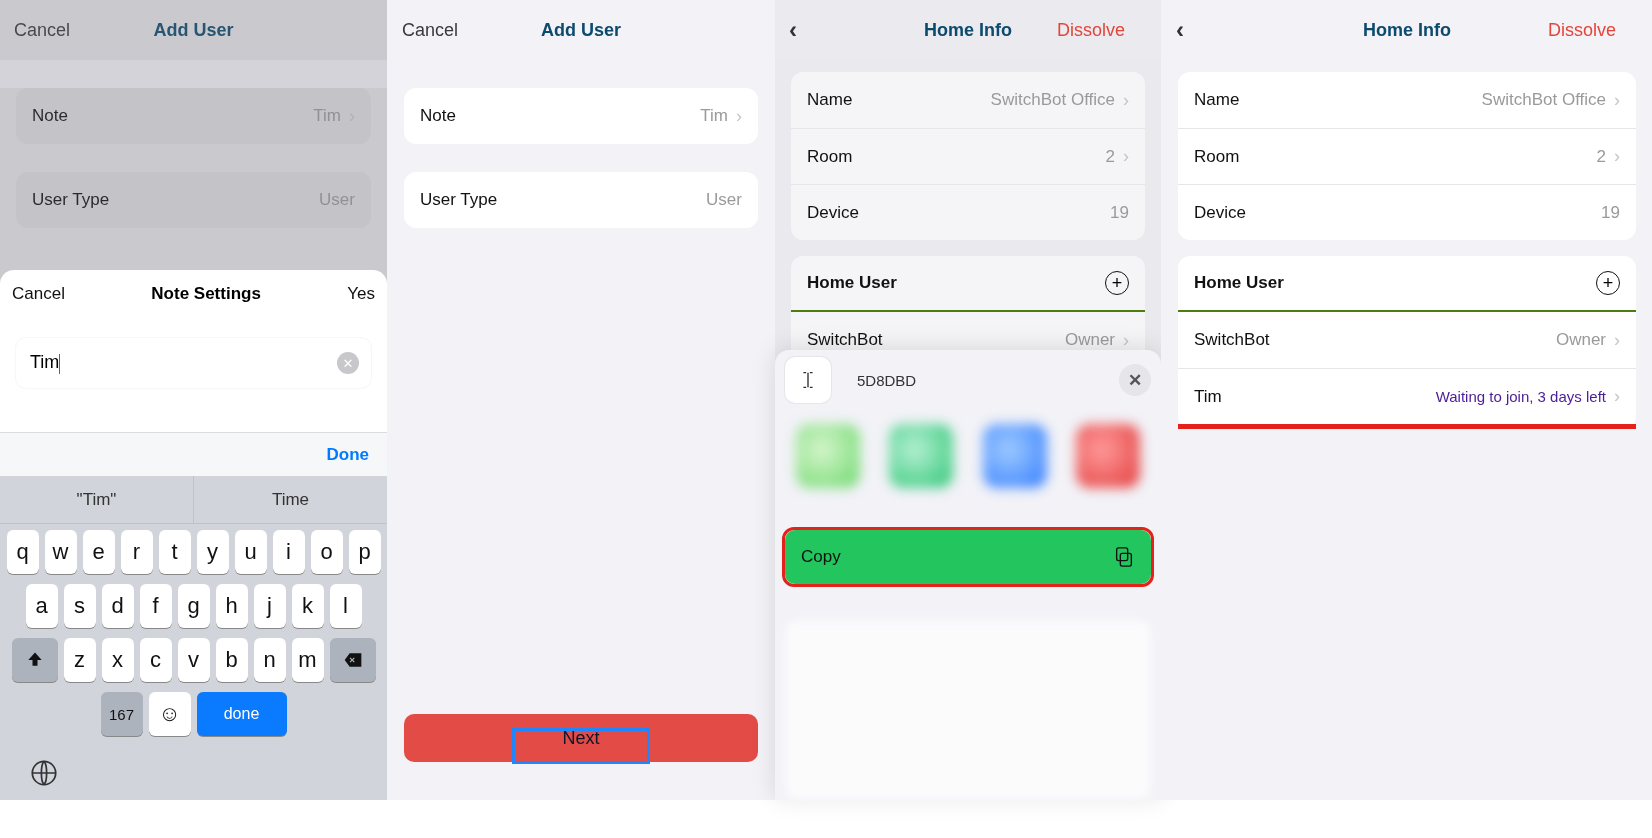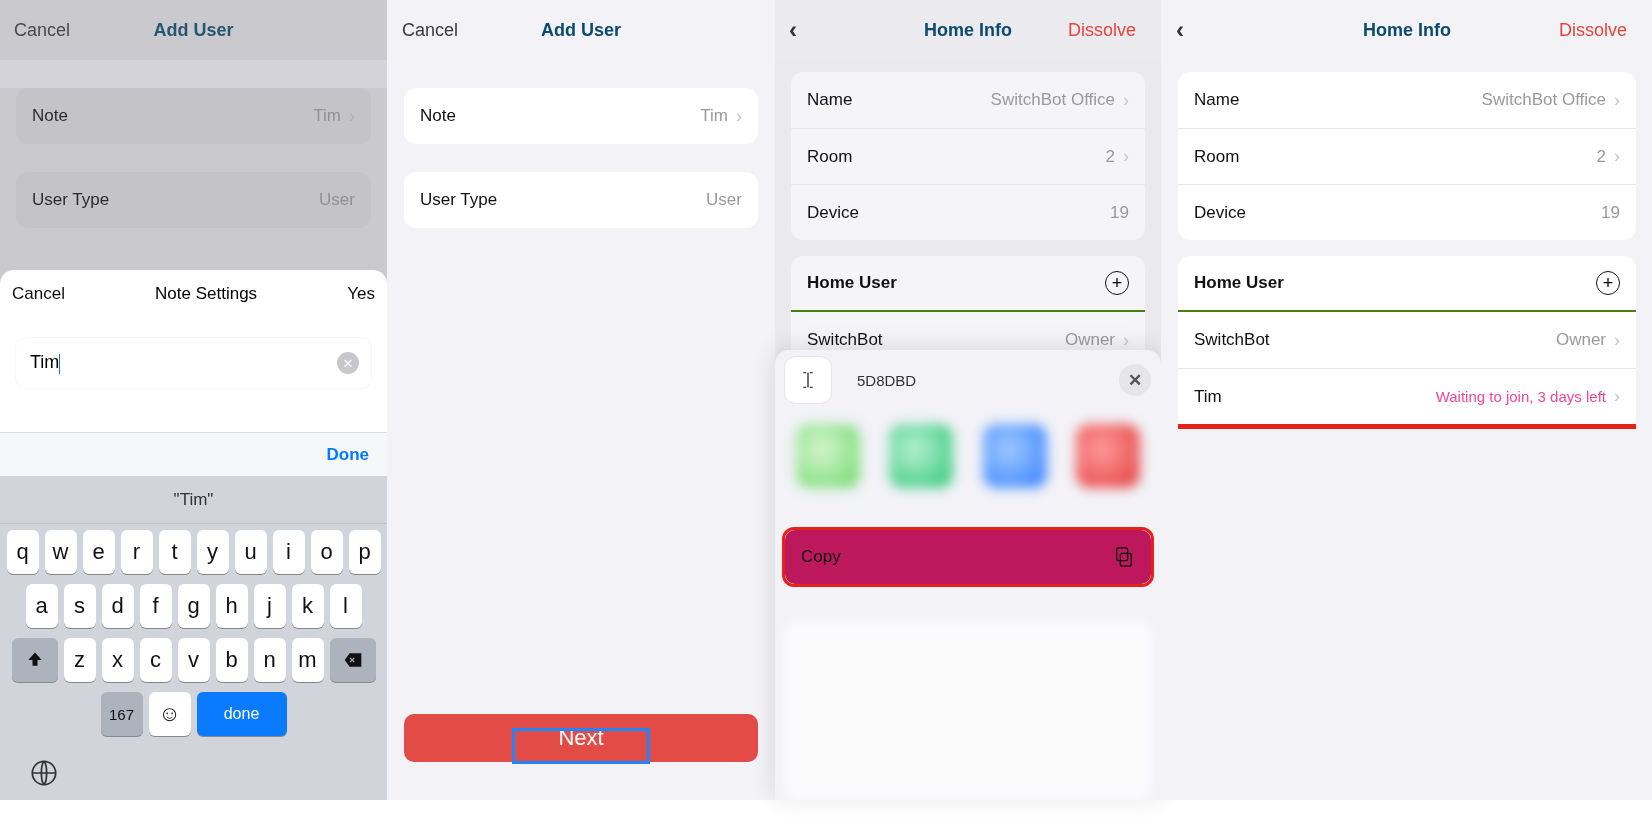--- a/index.html
+++ b/index.html
@@ -2,42 +2,42 @@
 <html><head>
 <meta charset="utf-8">
 <style>
   * { box-sizing: border-box; margin: 0; padding: 0; font-family: -apple-system, BlinkMacSystemFont, "Segoe UI", Helvetica, Arial, sans-serif; -webkit-font-smoothing: antialiased; }
   body { width: 1652px; height: 838px; background: #fff; overflow: hidden; }
   .wrap { display: flex; width: 100%; height: 100%; }
   .panel { width: 387px; height: 800px; position: relative; background: #f2f2f7; flex-shrink: 0; }
   .panel + .panel { border-left: 1px solid transparent; }
   .nav { height: 60px; display: flex; align-items: center; justify-content: space-between; padding: 0 14px; font-size: 18px; }
   .nav .left, .nav .right { min-width: 90px; }
-  .nav .right { text-align: center; }
+  .nav .right { text-align: left; }
   .nav .title { flex: 1; text-align: center; font-weight: 600; color: #0c4a6e; }
   .nav .btn-text { color: #111; }
   .nav .btn-text.default { color: #3a3a3c; }
   .nav .red { color: #e4453a; font-weight: 500; }
   .chev-back { font-size: 24px; color: #333; font-weight:600; }
   .content { padding: 0 16px; }
   .card { background: #fff; border-radius: 12px; margin-top: 28px; }
   .row { height: 56px; display: flex; align-items: center; justify-content: space-between; padding: 0 16px; font-size: 17px; }
   .row .label { color: #111; }
   .row .value { color: #9a9a9d; display: flex; align-items: center; gap: 8px; }
   .row .value .chev { color: #c5c5c8; }
   .row + .row.border-top { border-top: 1px solid #e5e5ea; }
   .section-head { height: 56px; display:flex; align-items:center; justify-content:space-between; padding:0 16px; font-size:17px; border-bottom:2px solid #4d7c0f; }
   .section-head .label { font-weight:600; color:#111; }
 
   .dim { position:absolute; inset:0; background: rgba(120,120,128,0.25); }
 
   
   .pA .sheet { position: absolute; left:0; right:0; bottom:0; top:270px; background:#fff; border-top-left-radius:14px; border-top-right-radius:14px; display:flex; flex-direction:column; }
   .sheet-nav { height:48px; display:flex; align-items:center; justify-content:space-between; padding:0 12px; font-size:17px; }
-  .sheet-nav .title { font-weight:400; }
+  .sheet-nav .title { font-weight:700; }
   .sheet-body { padding: 20px 16px 0 16px; }
   .input-wrap { position:relative; background:#fff; border-radius:10px; height:50px; display:flex; align-items:center; padding:0 44px 0 14px; box-shadow: 0 0 0 1px rgba(0,0,0,0.03); }
   .clear-x { position:absolute; right:12px; top:50%; transform:translateY(-50%); width:22px; height:22px; border-radius:50%; background:#c7c7cc; display:flex; align-items:center; justify-content:center; color:#fff; font-size:13px; }
   .kb { margin-top:auto; background:#d1d4da; }
   .kb .done-bar { height:44px; background:#f6f7f9; display:flex; align-items:center; justify-content:flex-end; padding-right:18px; color:#007aff; font-weight:600; font-size:17px; border-top:1px solid #dcdde1; }
   .kb .suggest { height:48px; display:flex; border-bottom:1px solid #bfc3c9; }
   .kb .suggest div { flex:1; display:flex; align-items:center; justify-content:center; color:#333; font-size:17px; }
   .kb .suggest div + div { border-left:1px solid #bfc3c9; }
   .kb .rows { padding:6px 4px 4px; }
   .kb .krow { display:flex; justify-content:center; gap:6px; margin-bottom:10px; }
@@ -47,43 +47,43 @@
   .key.shift svg, .key.bksp svg { width:20px; height:20px; fill:#111; }
   .kb .krow.bottom .key { height:44px; }
   .kb .krow.bottom .k123 { width:42px; background:#adb3bd; font-size:15px; }
   .kb .krow.bottom .emoji { width:42px; background:#fff; }
   .kb .krow.bottom .space { flex:1; background:#fff; font-size:16px; }
   .kb .krow.bottom .done { width:90px; background:#0a7bff; color:#fff; font-size:16px; }
   .kb .globe { height:50px; display:flex; align-items:center; justify-content:flex-start; padding-left:30px; background:#d1d4da; }
   .kb .globe svg { width:28px; height:28px; stroke:#333; fill:none; stroke-width:1.5; }
 
   
-  .pB .next-btn { position:absolute; left:16px; right:16px; bottom:38px; height:48px; background:#e34b47; border-radius:10px; display:flex; align-items:center; justify-content:center; color:#ffffff; font-size:22px; font-weight:500; }
+  .pB .next-btn { position:absolute; left:16px; right:16px; bottom:38px; height:48px; background:#e34b47; border-radius:10px; display:flex; align-items:center; justify-content:center; color:#0f172a; font-size:18px; font-weight:500; }
   .pB .next-highlight { position:absolute; bottom:36px; left:50%; transform:translateX(-50%); width:138px; height:36px; border:3px solid #1e87ff; pointer-events:none; }
 
   
   .pC .share-sheet { position:absolute; left:0; right:0; bottom:0; top:350px; background:#f2f2f7; border-top-left-radius:14px; border-top-right-radius:14px; box-shadow:0 -2px 24px rgba(0,0,0,0.12); display:flex; flex-direction:column; }
   .ss-header { height:72px; display:flex; align-items:center; padding:0 10px; gap:10px; }
   .ss-icon { width:46px; height:46px; border-radius:10px; background:#fff; display:flex; align-items:center; justify-content:center; box-shadow:0 0 0 1px #e5e5ea; }
   .ss-code { font-size:15px; color:#333; font-weight:500;margin-left:16px; }
   .ss-close { margin-left:auto; width:32px; height:32px; border-radius:50%; background:#e5e5ea; display:flex; align-items:center; justify-content:center; color:#555; font-size:17px; font-weight:600; }
   .ss-apps { height:110px; display:flex; align-items:center; justify-content:space-around; padding:0 6px; filter: blur(6px); }
   .ss-apps .app { width:64px; height:64px; border-radius:14px; }
   .a1 { background: radial-gradient(circle at 40% 40%, #d6f5cc, #6ad86a); }
   .a2 { background: radial-gradient(circle at 40% 40%, #b7f0d2, #2ac574); }
   .a3 { background: radial-gradient(circle at 40% 40%, #9fcaff, #2f7bff); width:48px; height:48px; border-radius:50%; }
   .a4 { background: radial-gradient(circle at 40% 40%, #ff9a9a, #e23b3b); }
   .ss-actions { padding:28px 10px 0; }
-  .ss-action-row { height:54px; background:#be185d; border-radius:10px; display:flex; align-items:center; justify-content:space-between; padding:0 16px; font-size:17px; color:#111; position:relative; }
+  .ss-action-row { height:54px; background:#22c55e; border-radius:10px; display:flex; align-items:center; justify-content:space-between; padding:0 16px; font-size:17px; color:#111; position:relative; }
   .ss-action-row.highlight::after { content:""; position:absolute; inset:-3px; border:3px solid #e4221a; border-radius:12px; pointer-events:none; }
   .copy-icon { width:22px; height:22px; }
   .ss-more { margin-top:36px; height:180px; background:#fff; border-radius:10px; filter: blur(5px); opacity:0.7; }
 
   
-  .pD .pending { color:#ec4899; font-size:15px; } 
+  .pD .pending { color:#4c1d95; font-size:15px; } 
   .pD .red-underline { height:5px; background:#e4221a; }
   .plus-circle { width:24px; height:24px; border:1.5px solid #111; border-radius:50%; display:flex; align-items:center; justify-content:center; font-size:18px; line-height:1; }
 
   .chev { font-size:18px; }
   svg.text-glyph { width:22px; height:22px; }
 
   
   .pC .bg-dim { position:absolute; inset:0; background:#e9e9ee; }
 
   .caret::after { content:""; display:inline-block; width:1px; height:20px; background:#1a6fe8; margin-left:0px; vertical-align:middle; animation: blink 1s step-end infinite; }
@@ -133,20 +133,21 @@
           <span class="clear-x">✕</span>
         </div>
       </div>
 
       <div class="kb">
         <div class="done-bar">
             <span>Done</span>
           </div>
         <div class="suggest">
           <div>"Tim"</div>
+          <div>Time</div>
         </div>
         <div class="rows">
           <div class="krow" id="kbA-r1">
               <div class="key letter">q</div>
               <div class="key letter">w</div>
               <div class="key letter">e</div>
               <div class="key letter">r</div>
               <div class="key letter">t</div>
               <div class="key letter">y</div>
               <div class="key letter">u</div>

